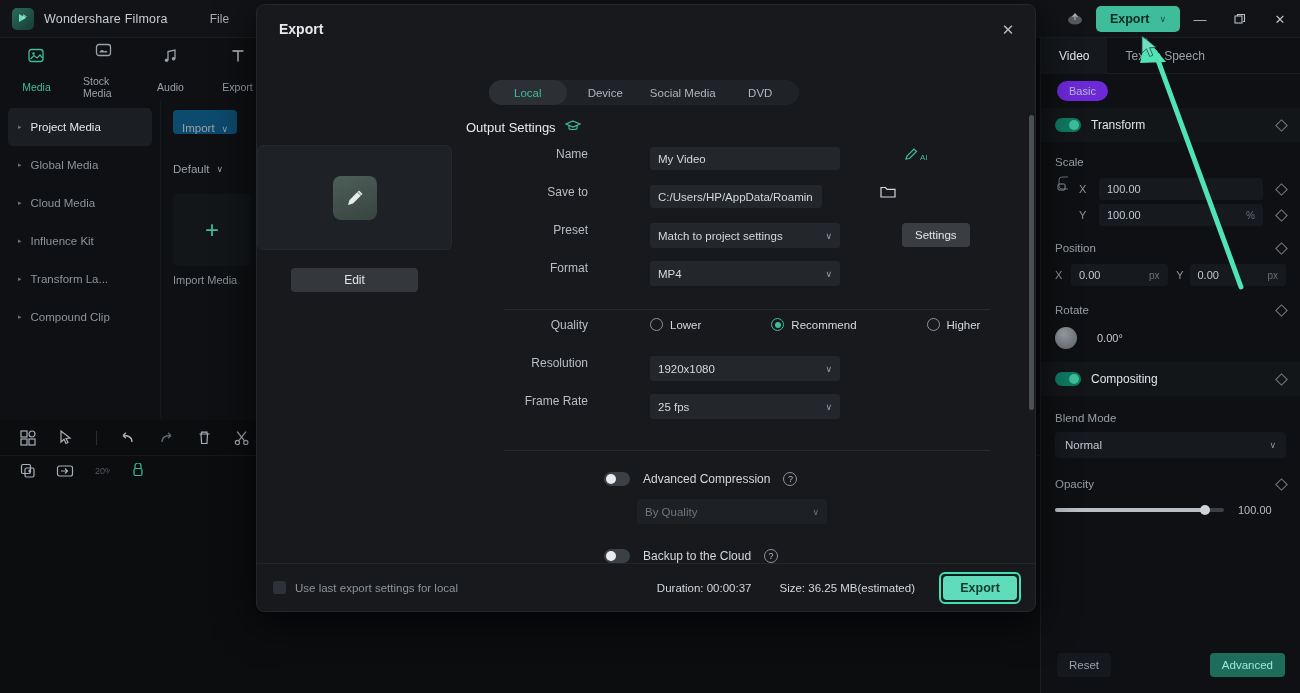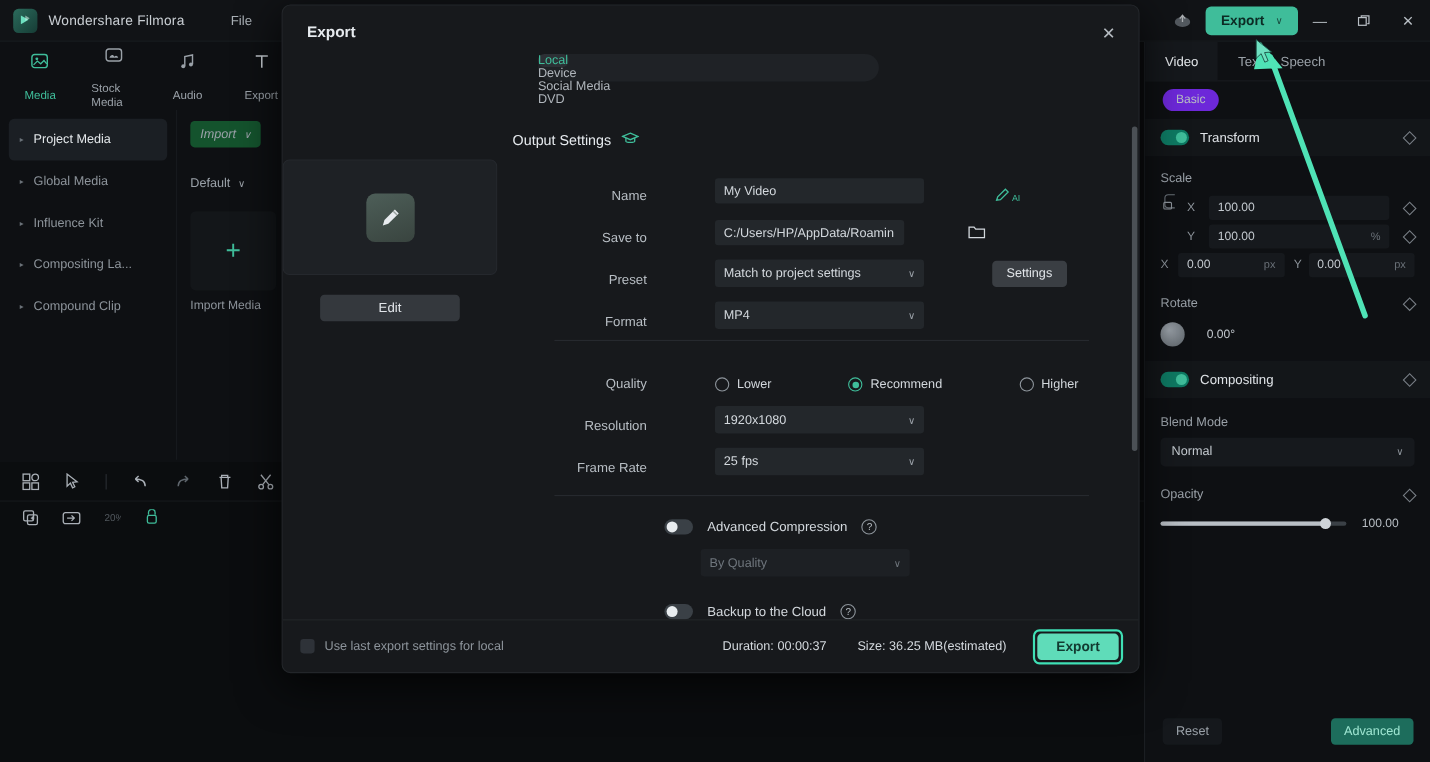--- a/index.html
+++ b/index.html
@@ -49,22 +49,22 @@
   .leftcols { display: flex; height: 318px; }
   .navcol { width: 160px; padding-top: 8px; }
   .navitem {
     height: 38px; margin: 0 8px; border-radius: 5px; display: flex; align-items: center;
     font-size: 11.5px; color: #8d949b; padding-left: 10px; gap: 9px;
   }
   .navitem.active { background: #1b1f24; color: #e3e7ea; }
   .navitem .arr { font-size: 7px; color: #6a7178; }
   .browsecol { flex: 1; border-left: 1px solid #16191d; padding: 10px 0 0 12px; position: relative; }
   .smallbtn {
-    display: inline-flex; align-items: center; gap: 7px; height: 24px; padding: 0 9px;
-    border-radius: 4px; background: #14532d; font-size: 11.5px; color: #9aa1a8; font-style: italic;
+    display: inline-flex; align-items: flex-end; gap: 7px; height: 24px; padding: 0 9px;
+    border-radius: 4px; background: #0c4a6e; font-size: 11.5px; color: #9aa1a8;
   }
   .flatbtn { display: inline-flex; align-items: center; gap: 7px; height: 22px; font-size: 11.5px; color: #9aa1a8; }
   .importbox {
     width: 78px; height: 72px; background: #131619; border-radius: 5px; margin-top: 14px;
     display: flex; align-items: center; justify-content: center; color: #3fbd9a; font-size: 24px; font-weight: 300;
   }
   .importcap { font-size: 11px; color: #8d949b; margin-top: 8px; }
 
   .leftbottom { position: absolute; left: 0; top: 372px; width: 258px; height: 48px; display: flex; align-items: center; padding: 0 14px; gap: 18px; }
   .leftbottom .fi { color: #8d949b; }
@@ -115,33 +115,33 @@
 
   
   .dialog {
     position: absolute; left: 256px; top: 4px; width: 780px; height: 608px;
     background: #17191c; border-radius: 8px; box-shadow: 0 10px 40px rgba(0,0,0,.75);
     border: 1px solid #23262a; overflow: hidden;
   }
   .dlg-title { position: absolute; left: 22px; top: 16px; font-size: 14px; color: #e6eaee; font-weight: bold; }
   .dlg-close { position: absolute; right: 14px; top: 12px; width: 26px; height: 26px; display: flex; align-items: center; justify-content: center; color: #b5bbc1; font-size: 15px; }
 
-  .dlg-tabs { position: absolute; left: 232px; top: 44px; width: 310px; height: 25px; background: #1f2226; border-radius: 13px; display: flex; align-items: flex-start; flex-direction: column; }
+  .dlg-tabs { position: absolute; left: 232px; top: 75px; width: 310px; height: 25px; background: #1f2226; border-radius: 13px; display: flex; align-items: flex-start; }
   .dlg-tab { flex: 1; height: 25px; display: flex; align-items: center; justify-content: center; font-size: 11.5px; color: #b0b6bc; border-radius: 13px; white-space: nowrap; }
   .dlg-tab.active { background: #2c3035; color: #3fbd9a; }
 
   .dlg-body { position: absolute; left: 0; top: 92px; width: 780px; height: 468px; display: flex; }
   .dlg-left { width: 246px; padding-top: 48px; display: flex; flex-direction: column; align-items: center; }
   .thumb { width: 195px; height: 105px; background: #1e2125; border-radius: 6px; display: flex; align-items: center; justify-content: center; border: 1px solid #25282d; }
   .thumb .ico { width: 44px; height: 44px; border-radius: 8px; background: linear-gradient(160deg,#4d5e58,#39443f); display:flex; align-items:center; justify-content:center;}
   .edit-btn { margin-top: 18px; width: 127px; height: 24px; border-radius: 4px; background: #34383d; color: #e1e5e9; font-size: 12px; display: flex; align-items: center; justify-content: center; }
 
   .dlg-right { flex: 1; padding: 22px 40px 0 0; position: relative; }
   .out-title { display: flex; align-items: center; gap: 9px; font-size: 13px; color: #e6eaee; margin-left: 14px; }
-  .frow { display: flex; align-items: flex-end; height: 38px; gap: 48px; }
+  .frow { display: flex; align-items: flex-start; height: 38px; gap: 48px; }
   .frow .flbl { width: 150px; text-align: right; padding-right: 14px; font-size: 12px; color: #b8bec4; }
   .inp { width: 190px; height: 23px; background: #23272b; border-radius: 3px; display: flex; align-items: center; padding: 0 8px; font-size: 11.5px; color: #d3d8dd; overflow: hidden; white-space: nowrap; }
   .sel { width: 190px; height: 25px; background: #23272b; border-radius: 3px; display: flex; align-items: center; padding: 0 8px; font-size: 11.5px; color: #d3d8dd; }
   .sel .cv { margin-left: auto; color: #9aa1a8; font-size: 9px; }
   .sett-btn { margin-left: 14px; height: 24px; padding: 0 13px; border-radius: 4px; background: #3a3e43; font-size: 11.5px; color: #e1e5e9; display: flex; align-items: center; }
   .aiicon { margin-left: 16px; color: #3fbd9a; display: flex; align-items: flex-end; font-size: 8px; gap:1px;}
   .foldericon { margin-left: 10px; color: #d3d8dd; }
 
   .divider { height: 1px; background: #26292e; margin: 10px 12px 8px 52px; }
 
@@ -254,25 +254,29 @@
         <div class="navitem active">
             <span class="arr">▸</span>
             <span>Project Media</span>
           </div>
         <div class="navitem">
             <span class="arr">▸</span>
             <span>Global Media</span>
           </div>
         <div class="navitem">
             <span class="arr">▸</span>
-            <span>Influence Kit</span>
+            <span>Cloud Media</span>
           </div>
         <div class="navitem">
             <span class="arr">▸</span>
-            <span>Compositing La...</span>
+            <span>Influence Kit</span>
+          </div>
+        <div class="navitem">
+            <span class="arr">▸</span>
+            <span>Transform La...</span>
           </div>
         <div class="navitem">
             <span class="arr">▸</span>
             <span>Compound Clip</span>
           </div>
       </div>
       <div class="browsecol">
         <div class="smallbtn">
           <span>Import</span>
           <span style="font-size:9px">∨</span>
@@ -399,20 +403,24 @@
         <span style="font-size:11px;color:#8d949b;width:12px">Y</span>
         <div class="field" style="flex:1">
           <span>100.00</span>
           <span class="unit">%</span>
         </div>
         <div class="diamond" style="margin-left:6px"></div>
       </div>
     </div>
 
     <div class="prow">
+      <div class="plabel" style="margin-top:6px">
+        <span>Position</span>
+        <span class="diamond"></span>
+      </div>
       <div style="display:flex;align-items:center;gap:6px;height:26px">
         <span style="font-size:11px;color:#8d949b;width:10px">X</span>
         <div class="field" style="flex:1">
           <span>0.00</span>
           <span class="unit">px</span>
         </div>
         <span style="font-size:11px;color:#8d949b;width:10px;text-align:right">Y</span>
         <div class="field" style="flex:1">
           <span>0.00</span>
           <span class="unit">px</span>

